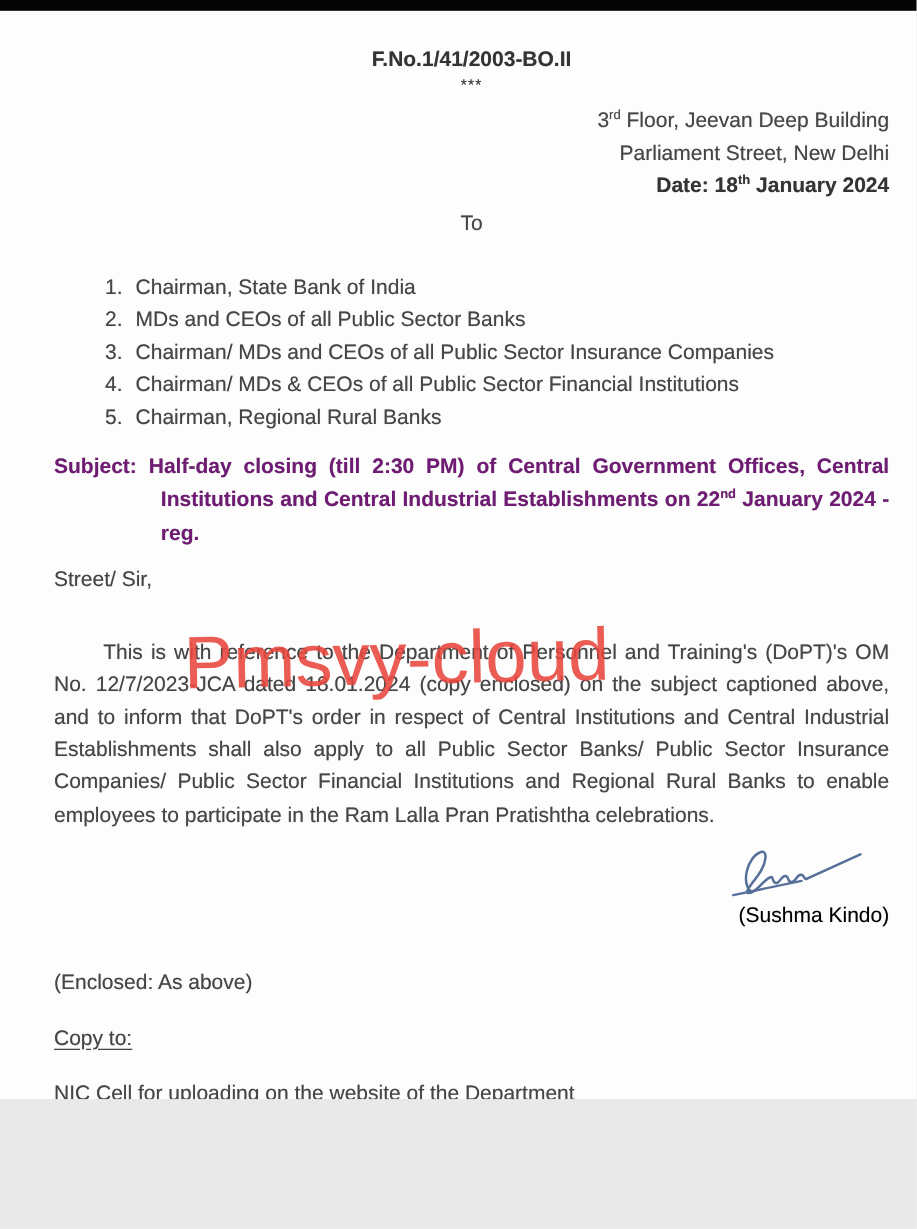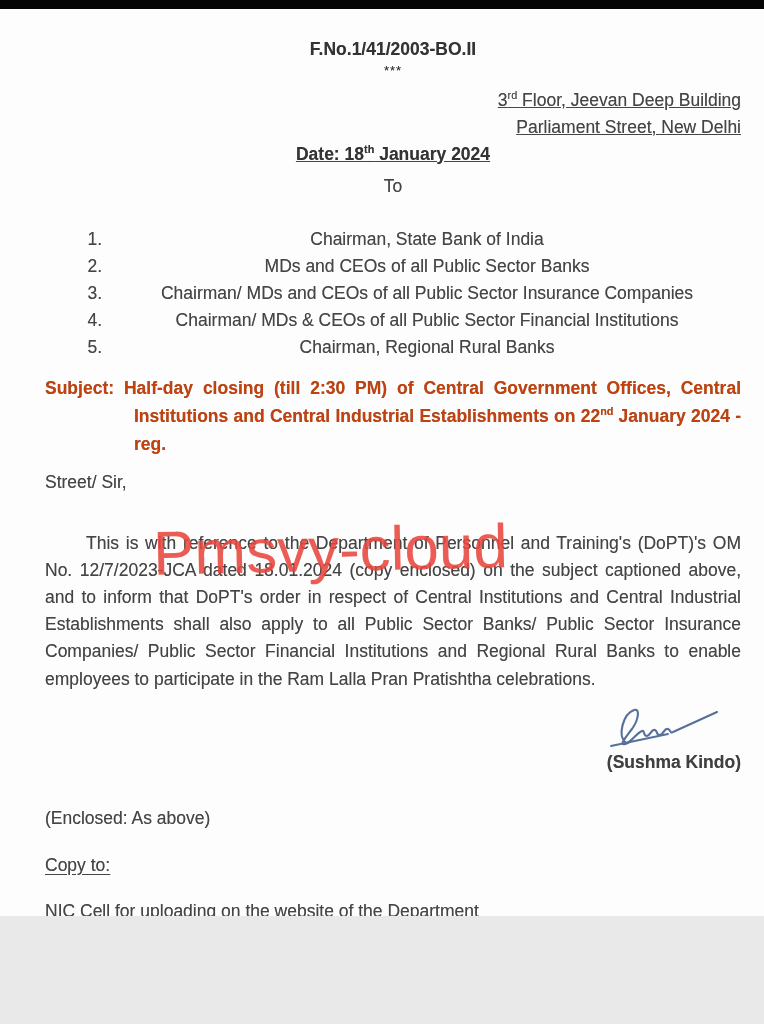--- a/index.html
+++ b/index.html
@@ -27,33 +27,32 @@
     text-align:center;
     margin-top:27px;
     line-height:26.5px;
   }
   .file-number{font-weight:bold;color:#333;}
   .stars{font-size:13px;line-height:16px;letter-spacing:1px;color:#333;}
   .address-block{
     text-align:right;
     margin-top:8px;
     line-height:27px;
-    text-decoration:underline;
   }
-  .date-line{font-weight:bold;color:#333;text-align:center;}
+  .date-line{font-weight:bold;color:#333;}
   .to-label{margin-top:5px;text-align:center;}
   .recipients{
     margin:26px 0 0 0;
     padding:0 0 0 62px;
     line-height:27px;
   }
-  .recipients li{padding-left:6px;text-align:center;}
+  .recipients li{padding-left:6px;}
   .subject{
     margin:13px 0 0 0;
-    font-weight:bold;color:#c2410c;
+    font-weight:bold;color:#701a75;
     padding-left:89px;text-indent:-89px;
     text-align:justify;
     line-height:28px;
   }
   .salutation{margin-top:11px;}
   .body-para{
     margin:34px 0 0 0;
     text-align:justify;
     text-indent:41px;
     line-height:27.2px;
@@ -69,21 +68,21 @@
     text-shadow:none;
     white-space:nowrap;
     pointer-events:none;
   }
   .signature-block{
     margin-top:8px;
     text-align:right;
     line-height:26px;
   }
   .signature-scrawl{display:block;margin-left:auto;margin-right:12px;}
-  .signatory-name{font-weight:bold;color:#404040;}
+  .signatory-name{font-weight:normal;color:#000000;}
   .enclosure-line{margin-top:30px;}
   .copy-to-label{margin-top:20px;display:inline-block;text-decoration:underline;text-underline-offset:3px;}
   .copy-to-item{margin-top:19px;}
 </style>
 </head>
 <body>
 
 <div class="page">
 
   <div class="scan-top-edge"></div>

